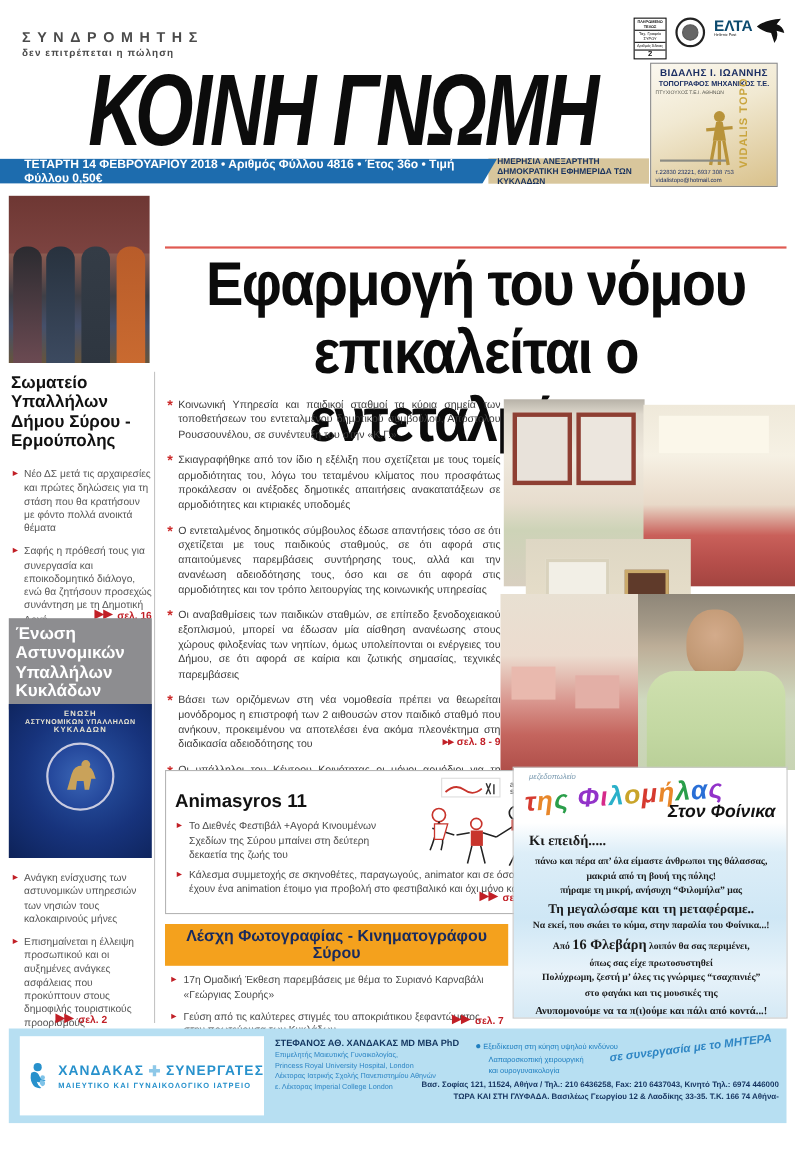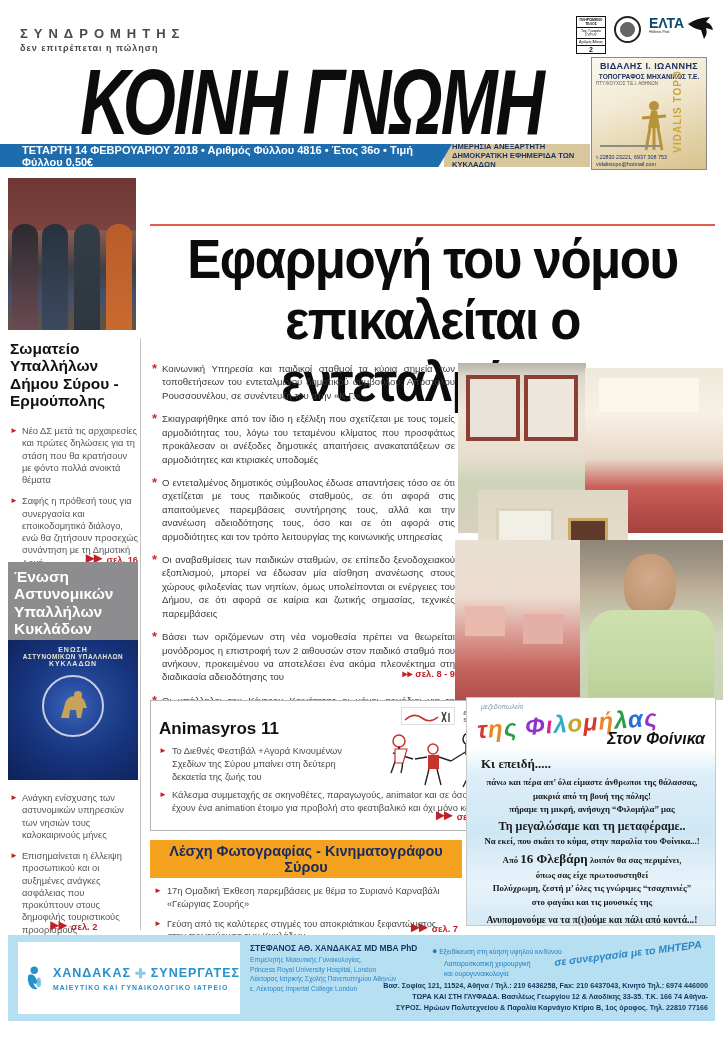--- a/index.html
+++ b/index.html
@@ -416,17 +416,16 @@
     </div>
     <div class="services">
       <div><span class="dot">●</span> <span>Εξειδίκευση στη κύηση υψηλού κινδύνου</span></div>
       <div style="padding-left:12px">Λαπαροσκοπική χειρουργική</div>
       <div style="padding-left:12px">και ουρογυναικολογία</div>
     </div>
     <div class="partner">σε συνεργασία με το ΜΗΤΕΡΑ</div>
     <div class="addr">
       <div>Βασ. Σοφίας 121, 11524, Αθήνα / Τηλ.: 210 6436258, Fax: 210 6437043, Κινητό Τηλ.: 6974 446000</div>
       <div>ΤΩΡΑ ΚΑΙ ΣΤΗ ΓΛΥΦΑΔΑ. Βασιλέως Γεωργίου 12 &amp; Λαοδίκης 33-35. Τ.Κ. 166 74 Αθήνα-</div>
-      <div>ΣΥΡΟΣ. Ηρώων Πολυτεχνείου &amp; Παραλία Καρνάγιο Κτίριο Β, 1ος όροφος. Τηλ. 22810 77166</div>
     </div>
   </div>
 
 </div>
 
 </body></html>

